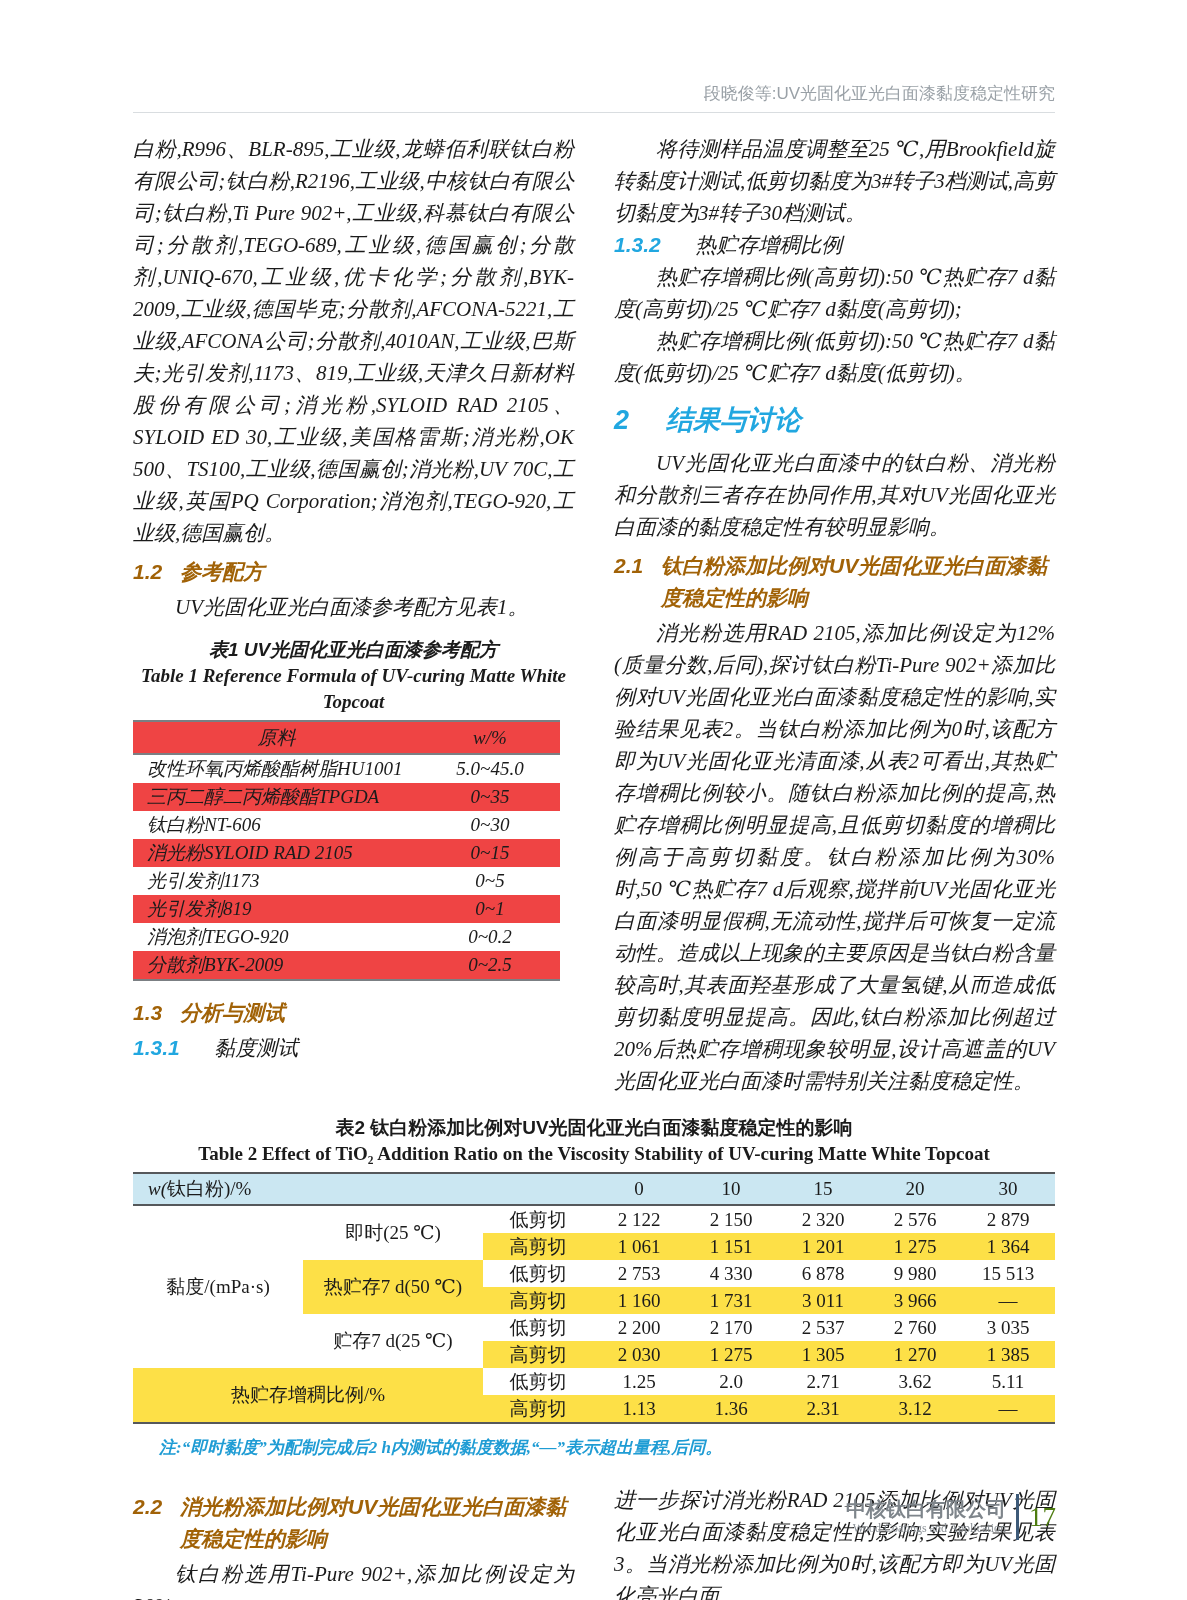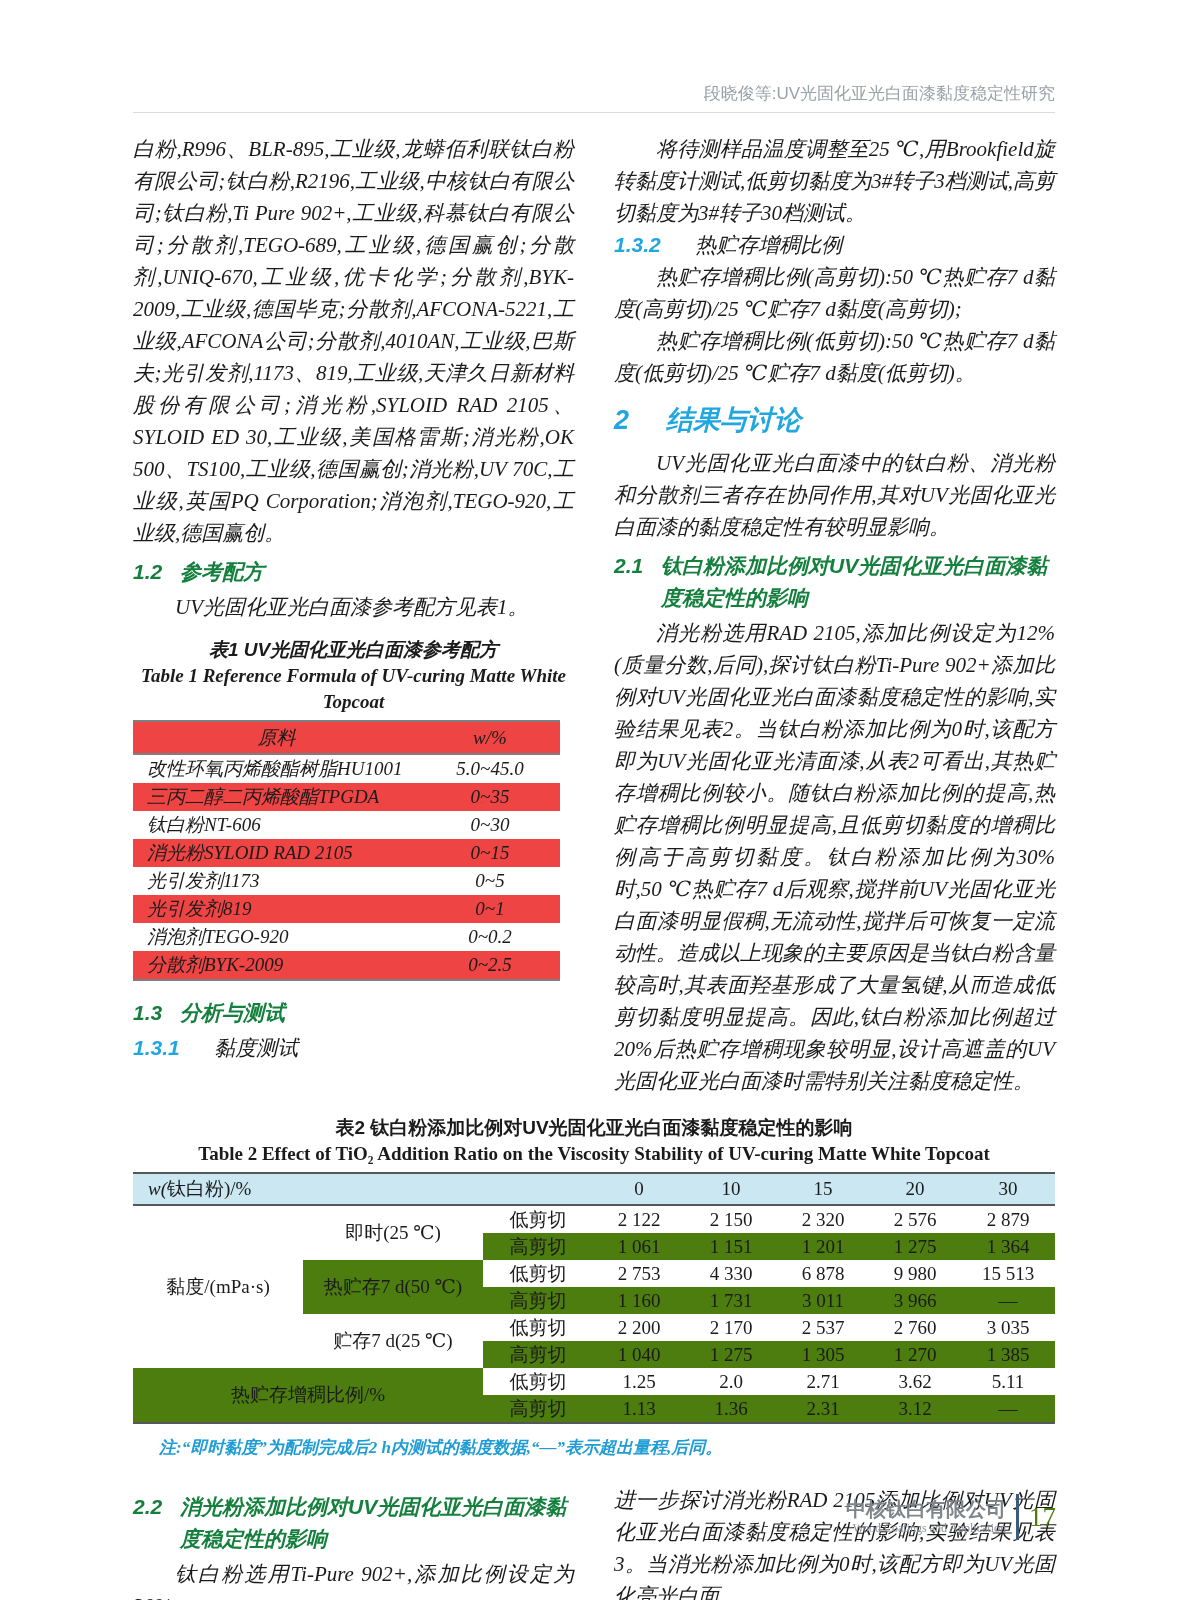--- a/index.html
+++ b/index.html
@@ -16,21 +16,21 @@
   .head-rule{border-bottom:1px solid #d9dde0;margin-top:7px;}
   .cols{display:flex;gap:40px;}
   .cols.top{margin-top:20px;}
   .cols.bottom{margin-top:24px;}
   .col{width:441px;flex:0 0 441px;font-style:italic;}
   p.body{font-size:21px;line-height:32px;text-align:justify;margin:0;}
   p.indent{text-indent:42px;}
   
   .h-sec{
     display:flex;font-family:"Liberation Sans","DejaVu Sans",sans-serif;
-    color:#15803d;font-weight:700;font-size:21px;line-height:32px;margin:7px 0 3px 0;
+    color:#a16207;font-weight:700;font-size:21px;line-height:32px;margin:7px 0 3px 0;
   }
   .h-sec .num{flex:0 0 47px;}
   .h-sec .ttl{flex:1;}
   .h-main{
     display:flex;font-family:"Liberation Sans","DejaVu Sans",sans-serif;
     color:#21a7e0;font-weight:700;font-size:27px;line-height:38px;margin:12px 0 8px 0;
   }
   .h-main .num{flex:0 0 52px;}
   .h-sub{font-size:21px;line-height:32px;margin:0;}
   .h-sub .num{
@@ -56,21 +56,21 @@
   .t1 td.wcol::first-letter{font-style:italic;}
   
   table.t2{
     width:922px;border-collapse:collapse;margin-top:5px;font-size:19px;
     border-top:2px solid #55585b;border-bottom:2px solid #55585b;
   }
   .t2 td{height:27px;padding:0;text-align:center;}
   .t2 tr.hdr td{background:#cbe7f2;border-bottom:2px solid #55585b;height:30px;}
   .t2 td.corner{text-align:left;padding-left:15px;}
   .t2 td.corner::first-letter{font-style:italic;}
-  .t2 .blue{background:#4d7c0f;}
+  .t2 .blue{background:#fde047;}
   .note{
     margin:12px 0 0 26px;font-size:17px;line-height:24px;
     color:#1f9cd4;font-weight:700;font-style:italic;
   }
   
   .footer{position:absolute;right:131px;top:1494px;display:flex;align-items:center;}
   .f-names{text-align:right;padding-right:10px;}
   .f-cn{font-family:"Liberation Sans","DejaVu Sans",sans-serif;font-weight:700;
         font-size:20px;color:#7e858b;line-height:23px;}
   .f-en{font-size:12px;color:#8a9096;line-height:15px;}
@@ -241,21 +241,21 @@
         <td rowspan="2">贮存7 d(25 ℃)</td>
         <td>低剪切</td>
         <td>2 200</td>
         <td>2 170</td>
         <td>2 537</td>
         <td>2 760</td>
         <td>3 035</td>
       </tr>
       <tr>
         <td class="blue">高剪切</td>
-        <td class="blue">1 040</td>
+        <td class="blue">2 030</td>
         <td class="blue">1 275</td>
         <td class="blue">1 305</td>
         <td class="blue">1 270</td>
         <td class="blue">1 385</td>
       </tr>
       <tr>
         <td rowspan="2" colspan="2" class="blue">热贮存增稠比例/%</td>
         <td>低剪切</td>
         <td>1.25</td>
         <td>2.0</td>

